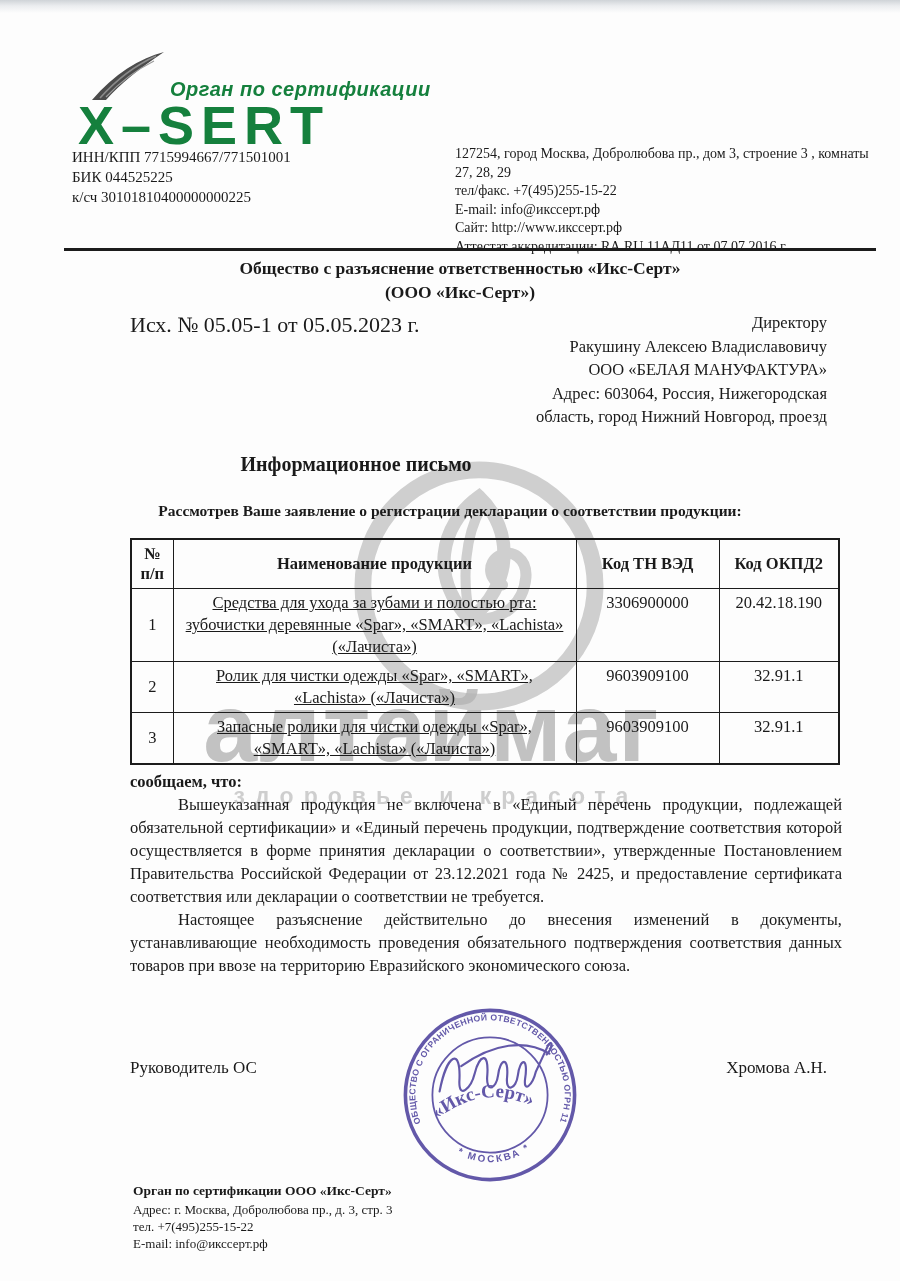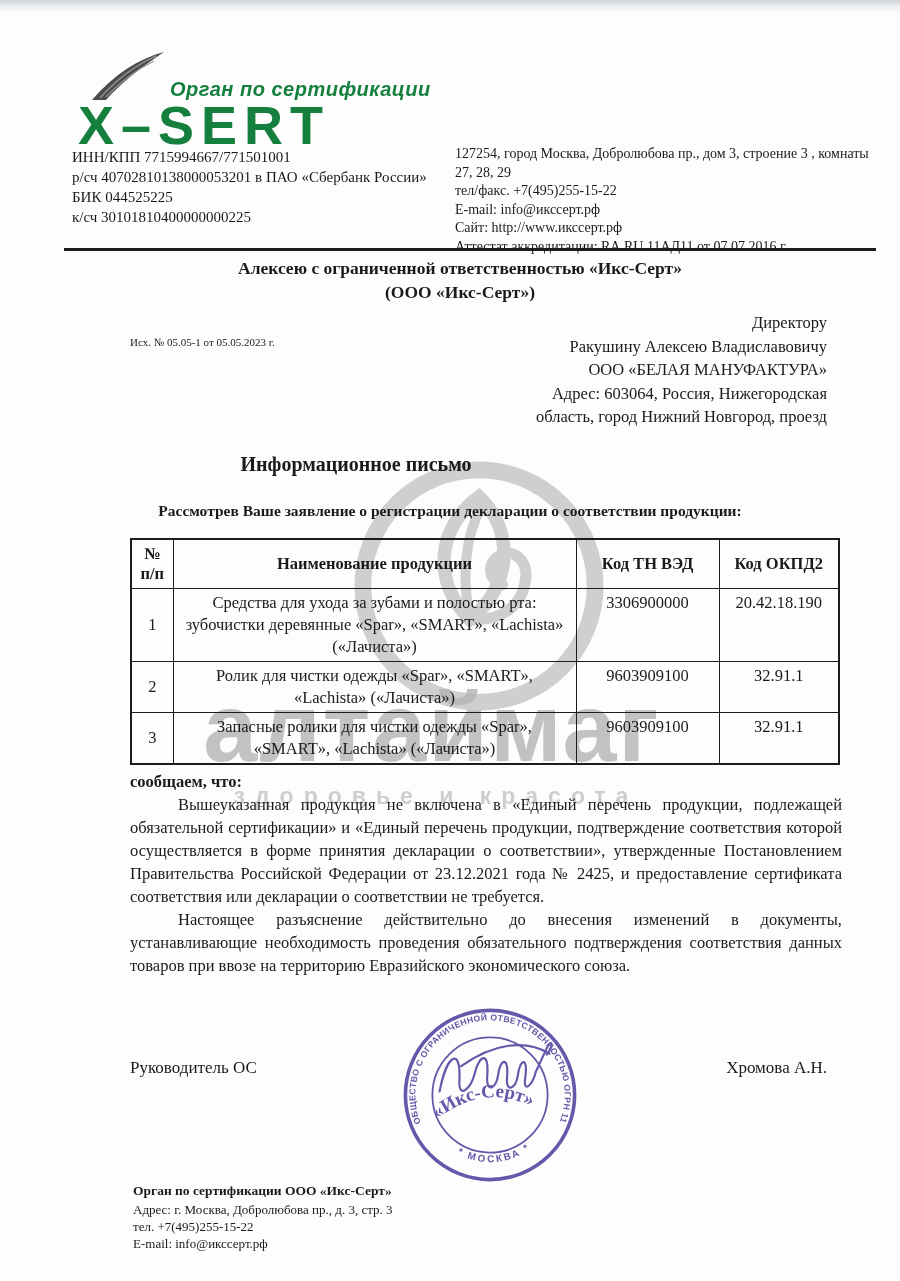--- a/index.html
+++ b/index.html
@@ -44,42 +44,42 @@
     font-family:"Liberation Sans",sans-serif;font-weight:700;
     font-size:54px;color:#15803d;letter-spacing:7px;white-space:nowrap;
   }
   .requisites{position:absolute;left:72px;top:147px;font-size:15px;line-height:20px;white-space:nowrap;}
   .contacts{position:absolute;left:455px;top:145px;width:424px;font-size:14px;line-height:18.5px;}
   .rule{position:absolute;left:64px;top:248px;width:812px;height:3px;background:#1c1c1c;}
 
   
   .doc-title{position:absolute;left:100px;top:256px;width:720px;text-align:center;
     font-weight:700;font-size:17.5px;line-height:24px;}
-  .ref-line{position:absolute;left:130px;top:312px;font-size:11px;margin-top:24px;}
+  .ref-line{position:absolute;left:130px;top:312px;font-size:22px;}
   .addressee{position:absolute;right:73px;top:311px;width:420px;text-align:right;
     font-size:16.5px;line-height:23.5px;}
 
   
   .letter-heading{position:absolute;left:0;top:453px;width:712px;text-align:center;
     font-weight:700;font-size:20px;}
   .intro{position:absolute;left:0;top:502px;width:900px;text-align:center;
     font-weight:700;font-size:15.5px;}
 
   table.codes{
     position:absolute;left:130px;top:538px;width:708px;
     border-collapse:collapse;z-index:1;font-size:16.5px;table-layout:fixed;
   }
   table.codes th, table.codes td{
     border:1.6px solid #1c1c1c;padding:3px 8px;text-align:center;line-height:22px;
     background:transparent;
   }
   table.codes{border:2.5px solid #1c1c1c;}
   table.codes th{font-weight:700;line-height:20px;padding:4px 4px;}
   td.cell-num{vertical-align:middle;}
-  td.cell-name{vertical-align:middle;}
+  td.cell-name{vertical-align:middle;text-decoration:underline;}
   td.cell-code{vertical-align:top;padding-top:5px;}
   .col-num{width:42px;} .col-name{width:403px;} .col-tnved{width:143px;} .col-okpd{width:120px;}
   .body-text{position:absolute;left:130px;top:770px;width:712px;font-size:16.5px;line-height:23px;
     text-align:justify;}
   .body-text p{margin:0;text-indent:48px;}
 
   
   .sig-left{position:absolute;left:130px;top:1058px;font-size:17px;}
   .sig-right{position:absolute;right:73px;top:1058px;font-size:17px;}
   .stamp{position:absolute;left:386px;top:996px;width:208px;height:198px;z-index:2;opacity:.92;}
@@ -109,37 +109,36 @@
       <path d="M 4,50 C 26,24 52,8 76,2 C 52,18 32,34 18,50 Z" fill="#4b4b4b"></path>
       <path d="M 12,48 C 30,28 50,14 68,6" stroke="#8a8a8a" stroke-width="1.6" fill="none"></path>
       <path d="M 18,47 C 34,30 52,18 66,11" stroke="#9c9c9c" stroke-width="1.2" fill="none"></path>
     </svg>
     <div class="logo-tagline">Орган по сертификации</div>
     <div class="logo-brand">X–SERT</div>
   </div>
 
   <div class="requisites">
     <div>ИНН/КПП  7715994667/771501001</div>
-    <div>р/сч 40702810138000053201 в ПАО «Сбербанк России»</div>
     <div>БИК 044525225</div>
     <div>к/сч 30101810400000000225</div>
   </div>
 
   <div class="contacts">
     <div>127254, город Москва, Добролюбова пр., дом 3, строение 3 , комнаты 27, 28, 29</div>
     <div>тел/факс.   +7(495)255-15-22</div>
     <div>E-mail: info@икссерт.рф</div>
     <div>Сайт:   http://www.икссерт.рф</div>
     <div>Аттестат аккредитации: RA.RU.11АД11 от 07.07.2016 г</div>
   </div>
 
   <div class="rule"></div>
 
   <div class="doc-title">
-    <div>Алексею с ограниченной ответственностью «Икс-Серт»</div>
+    <div>Общество с разъяснение ответственностью «Икс-Серт»</div>
     <div>(ООО «Икс-Серт»)</div>
   </div>
 
   <div class="ref-line">Исх. № 05.05-1 от 05.05.2023 г.</div>
 
   <div class="addressee">
     <div>Директору</div>
     <div>Ракушину Алексею Владиславовичу</div>
     <div>ООО «БЕЛАЯ МАНУФАКТУРА»</div>
     <div>Адрес: 603064, Россия, Нижегородская</div>

